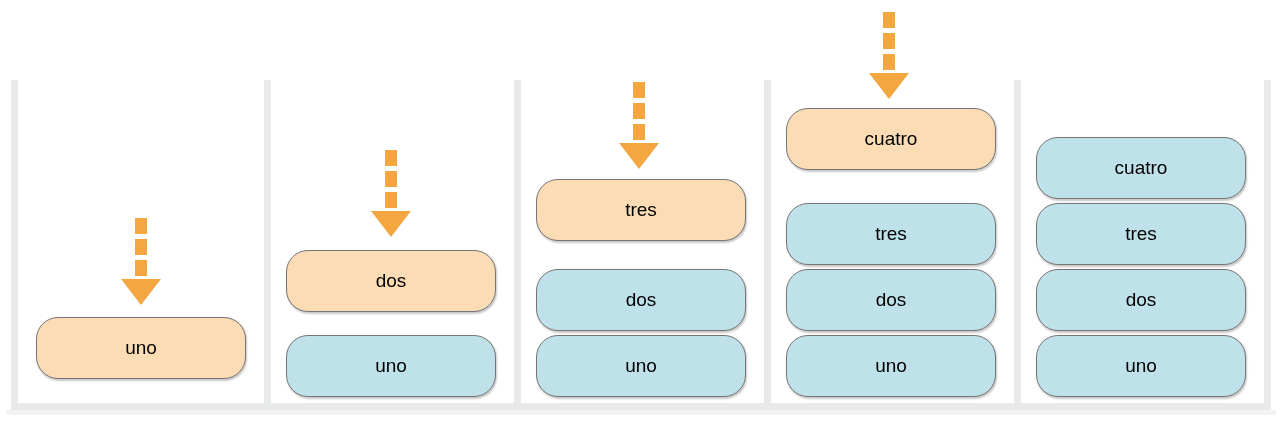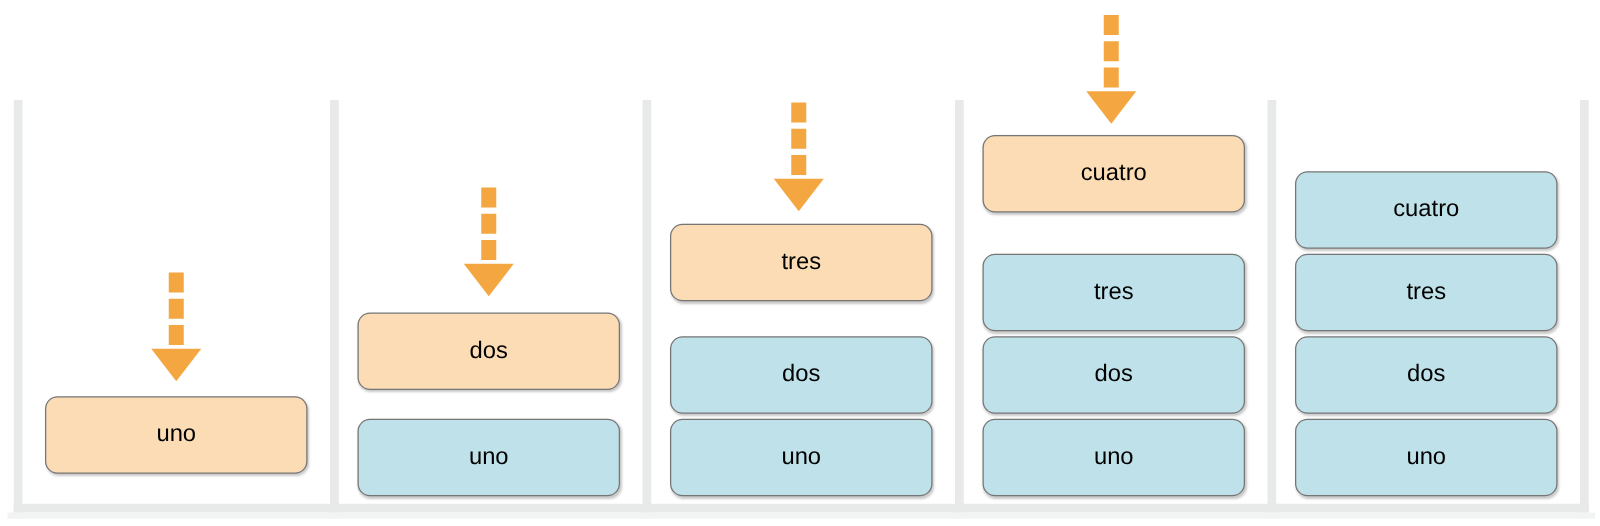--- a/index.html
+++ b/index.html
@@ -20,21 +20,21 @@
     background:var(--frame,#e8eaea);
   }
   .hbar-light{
     position:absolute;left:6px;width:1270px;top:410px;height:5px;
     background:var(--frame-light,#f2f4f4);
   }
   
   .box{
     position:absolute;width:210px;height:62px;box-sizing:border-box;
     border:1.5px solid var(--box-border,#767676);
-    border-radius:10px;
+    border-radius:22px;
     display:flex;align-items:center;justify-content:center;
     font-size:19px;color:#000;
     box-shadow:1px 1.5px 2px rgba(0,0,0,0.22);
   }
   .incoming{background:var(--incoming-fill,#fbdcb4);}
   .settled{background:var(--settled-fill,#bfe1e9);}
   
   .arrow{
     position:absolute;width:40px;
     display:flex;flex-direction:column;align-items:center;

